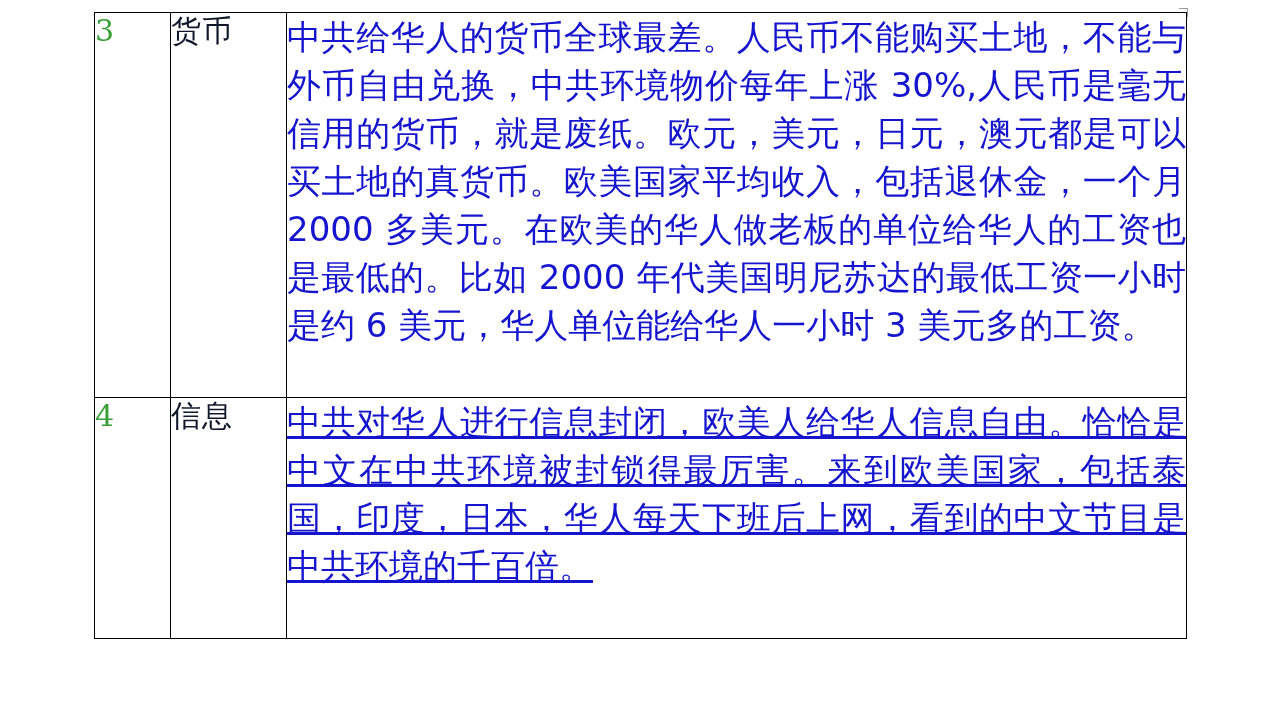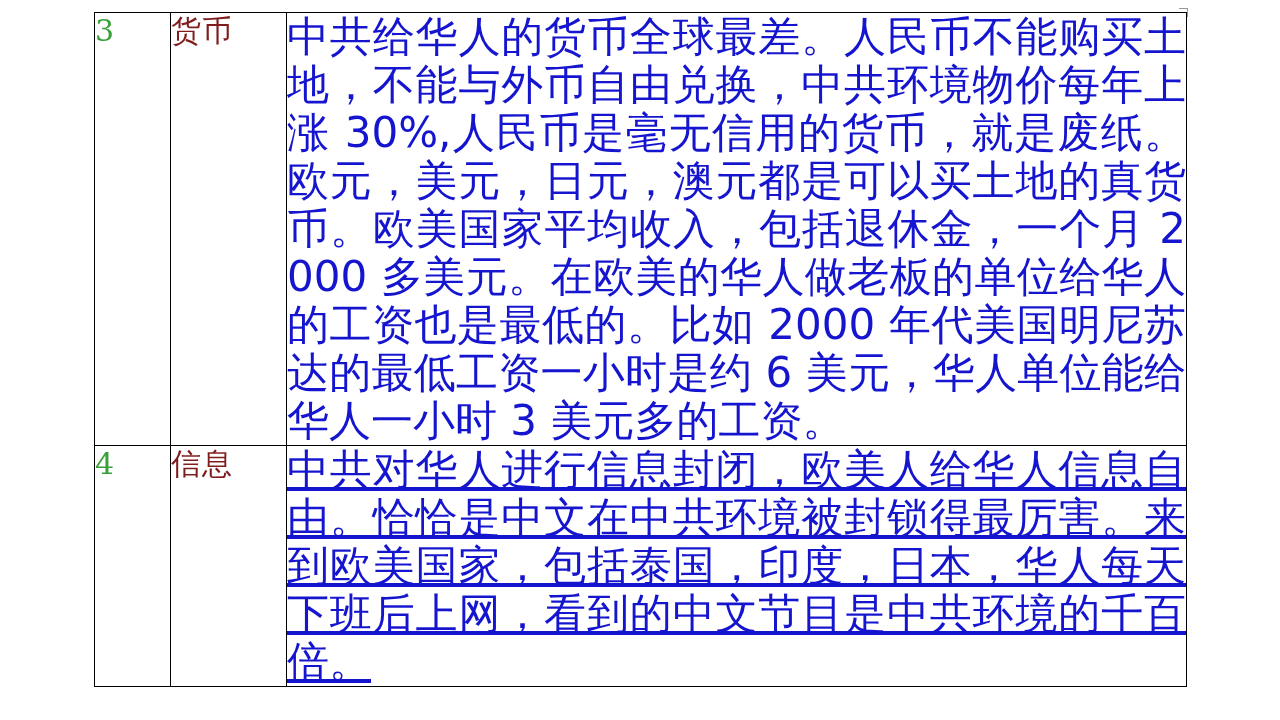--- a/index.html
+++ b/index.html
@@ -39,30 +39,30 @@
   .col-body  { width: 900px; }
 
   .cell-num {
     color: #3aa13a;
     font-size: 30px;
     line-height: 1.18;
     padding: 7px 0 4px 10px;
     font-family: "DejaVu Serif", "Liberation Serif", serif;
   }
   .cell-topic {
-    color: #7f1d1d;
+    color: #0f172a;
     font-size: 30px;
     line-height: 1.18;
     padding: 7px 0 4px 6px;
     letter-spacing: 1px;
     font-family: "DejaVu Sans", "Liberation Sans", sans-serif;
   }
   .cell-body {
     color: #1515cf;
-    font-size: 42px;
+    font-size: 34px;
     line-height: 48px;
     padding: 4px 8px 6px 8px;
     text-align: justify;
     text-justify: inter-character;
     letter-spacing: 0px;
     font-family: "DejaVu Sans", "Liberation Sans", sans-serif;
     word-break: break-all;
   }
   .row-currency .cell-body { height: 384px; }
   .row-info .cell-body { height: 240px; text-decoration: underline; }

